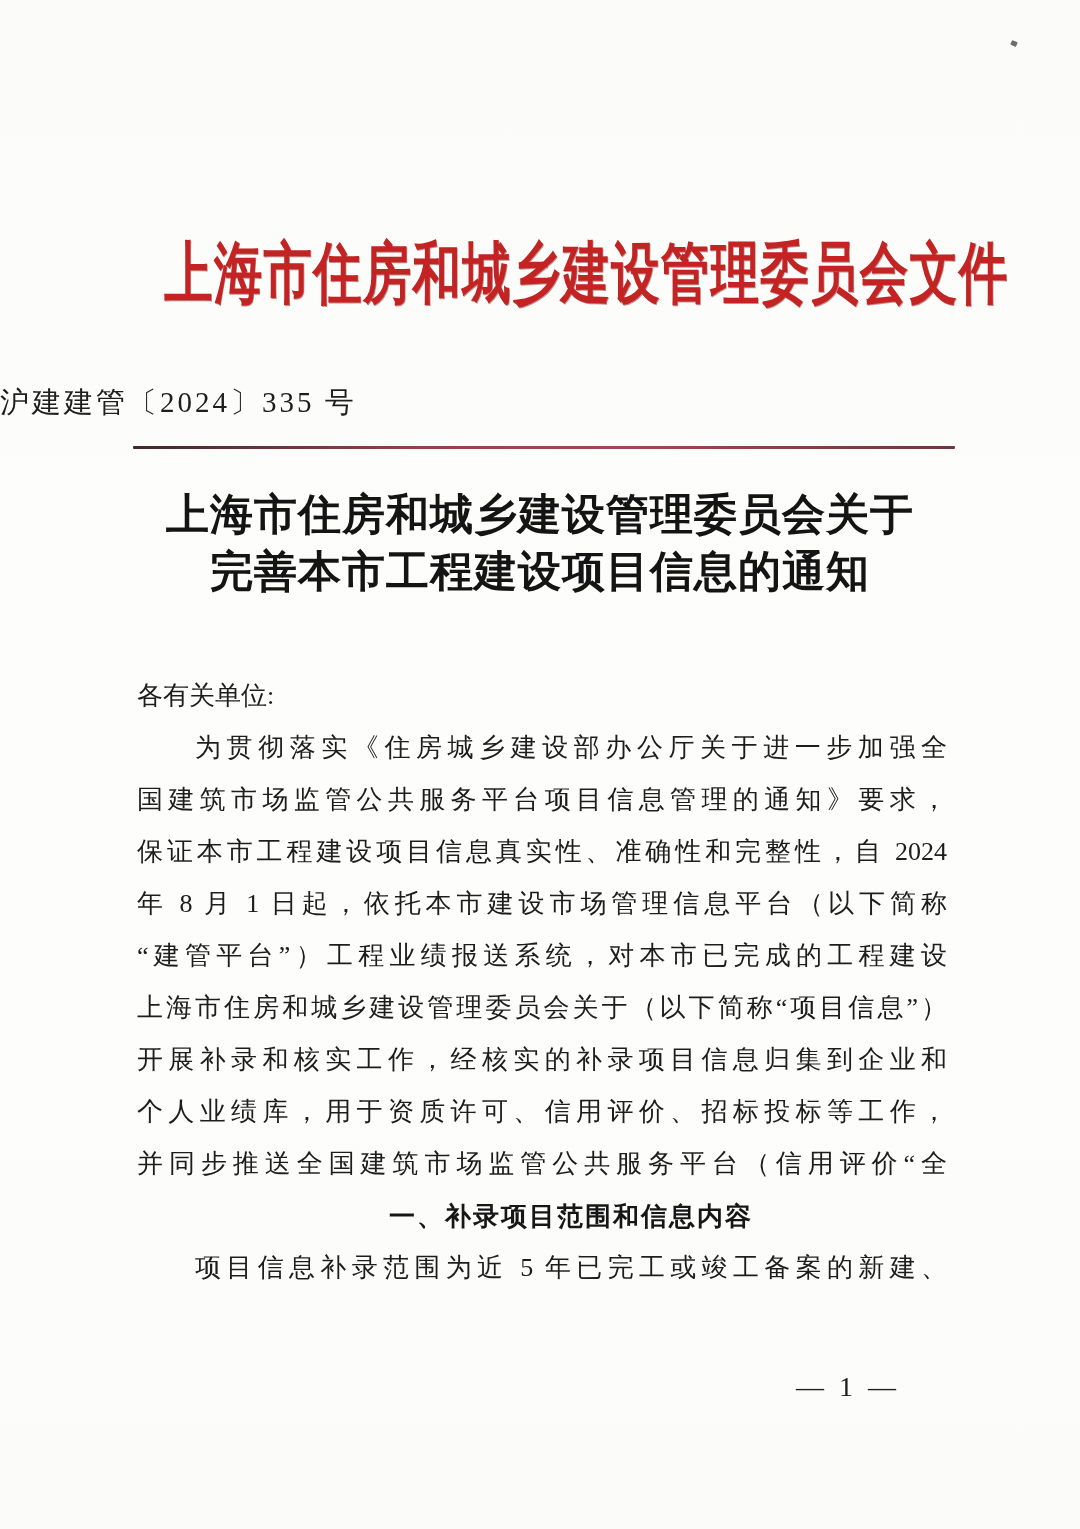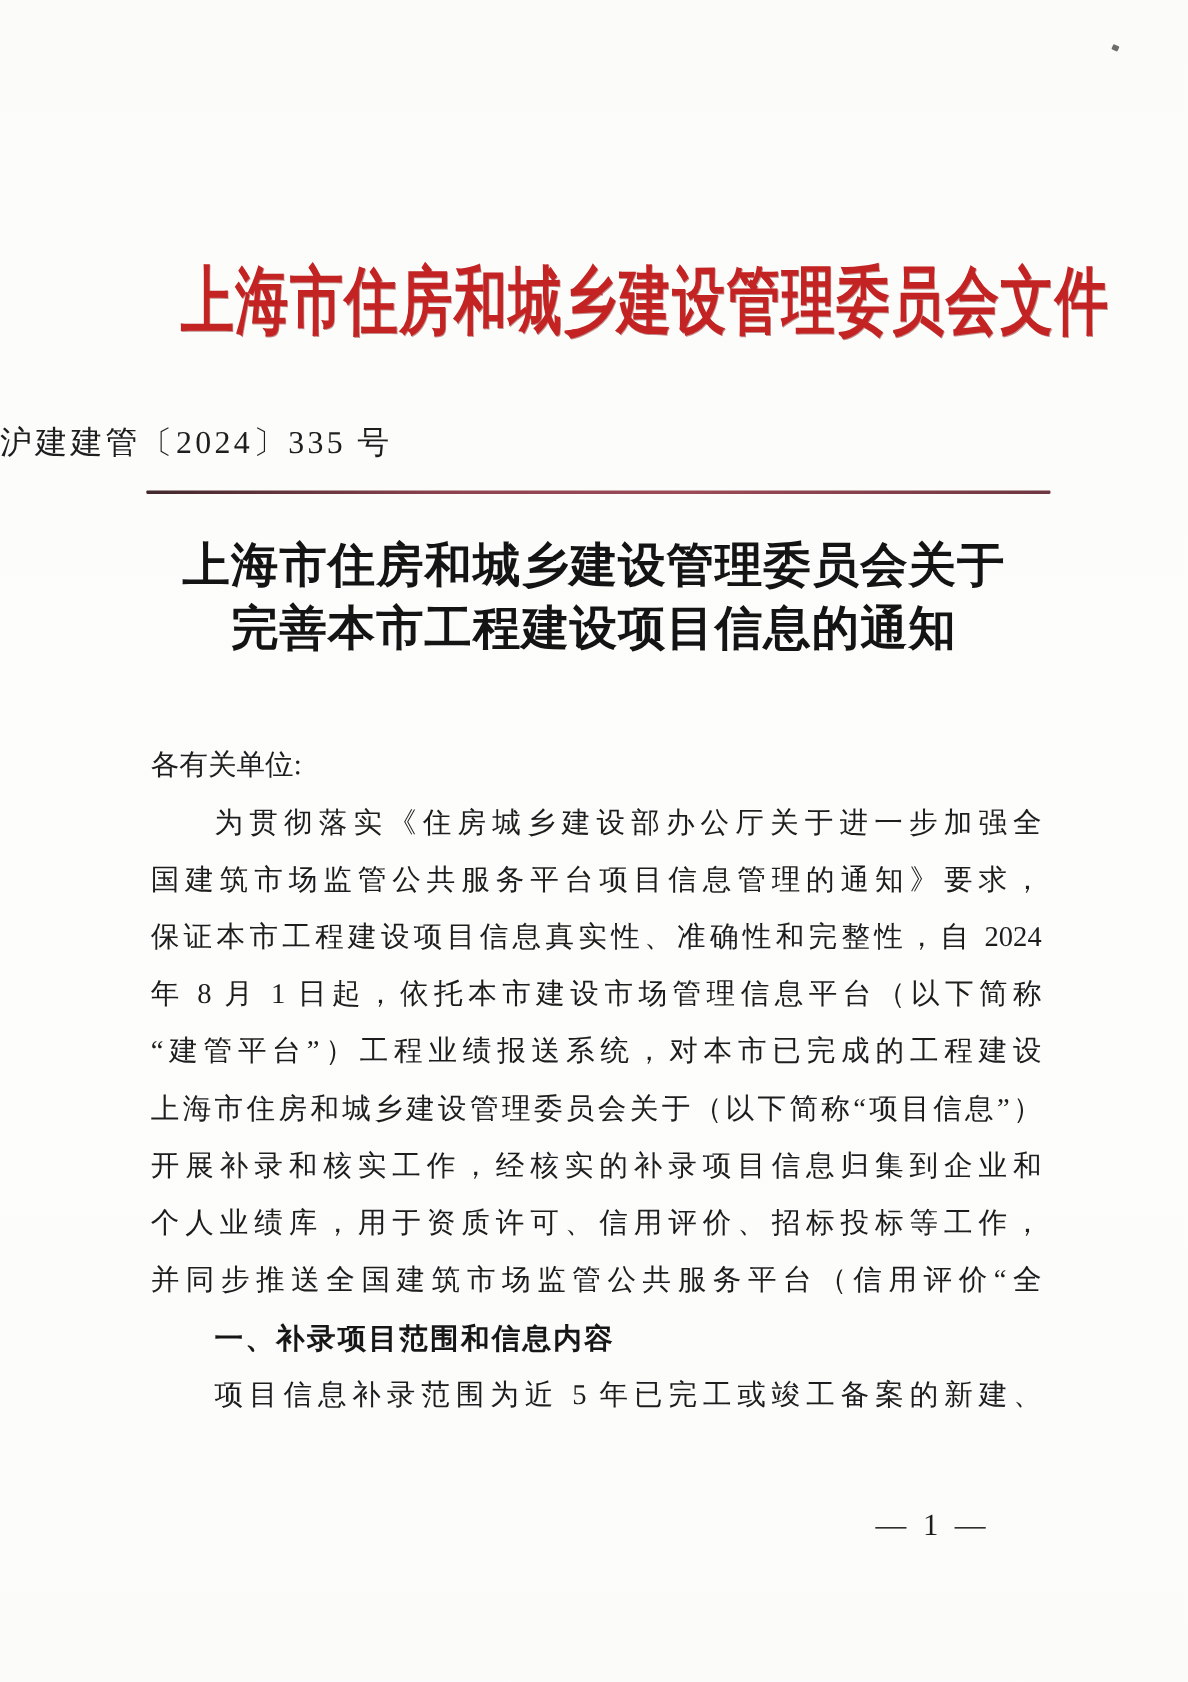--- a/index.html
+++ b/index.html
@@ -88,20 +88,21 @@
     text-align-last: justify;
   }
   .indent {
     text-indent: 58px;
   }
   .heading {
     font-weight: bold;
     font-family: "Liberation Sans", "DejaVu Sans", sans-serif;
     letter-spacing: 2px;
     color: #161616;
+    text-align: center;
   }
   
   .page-num {
     position: absolute;
     top: 1371px;
     right: 180px;
     font-size: 28px;
     color: #1d1d1d;
     letter-spacing: 4px;
     white-space: nowrap;

